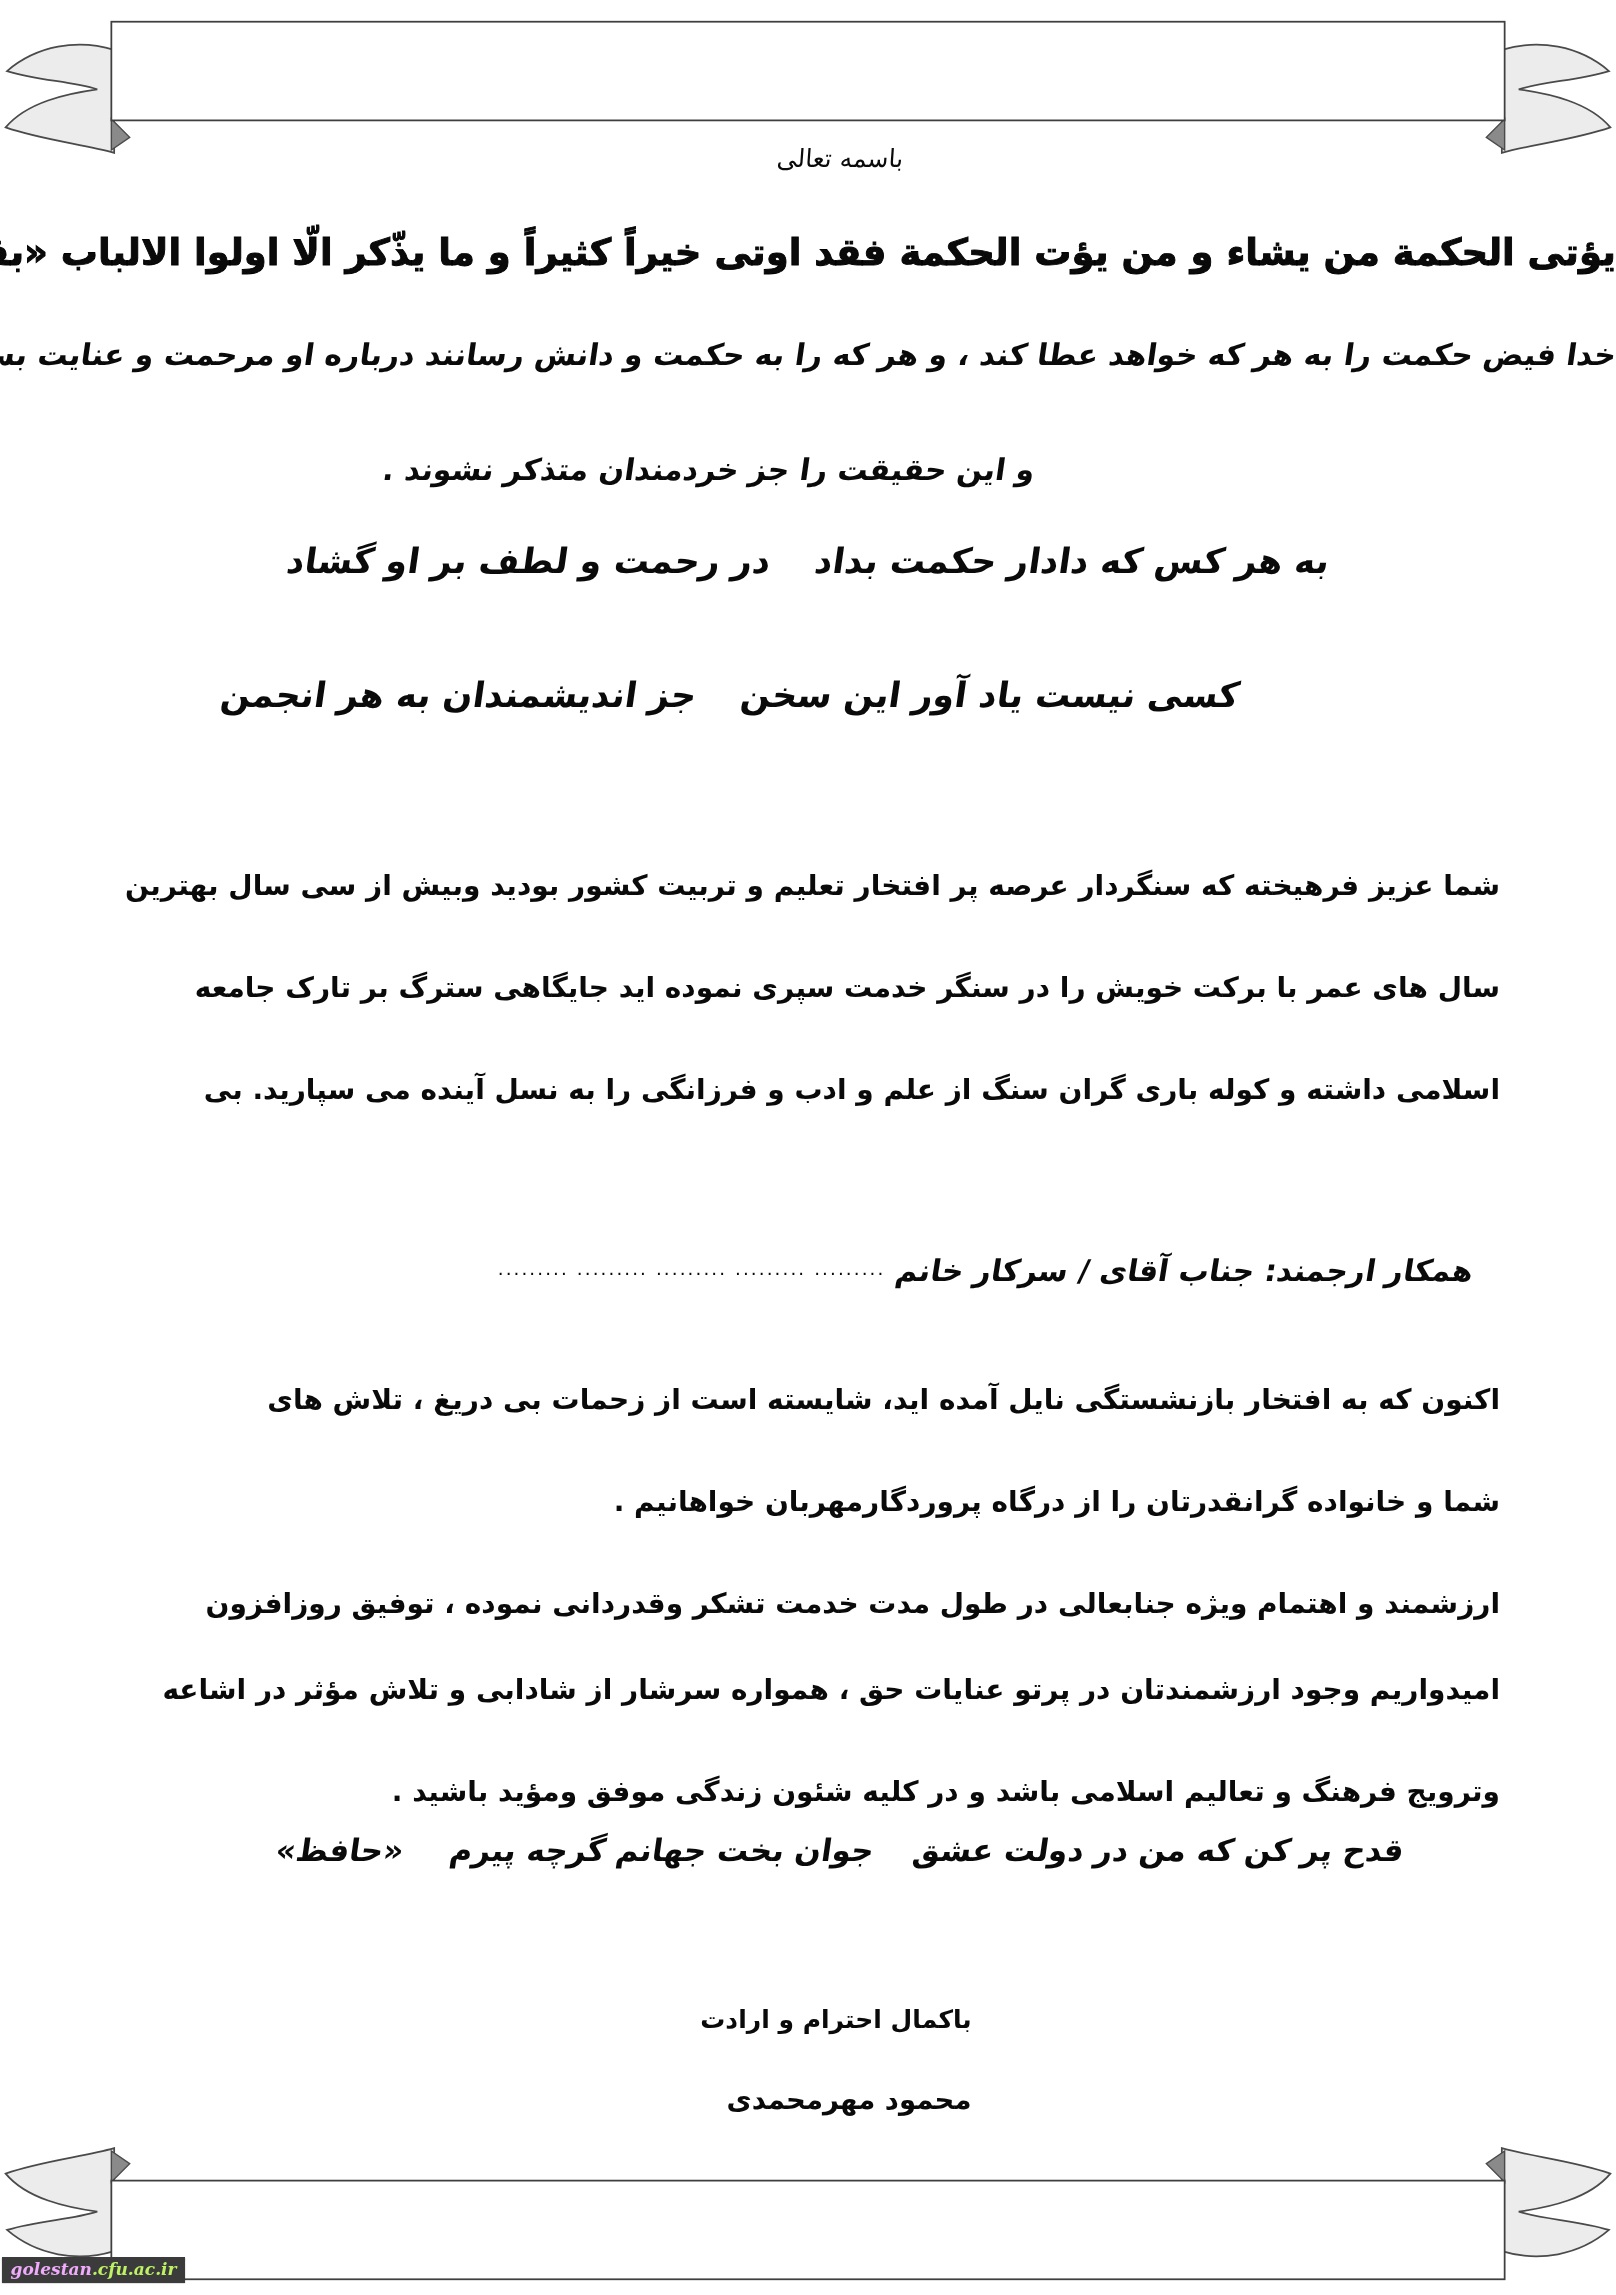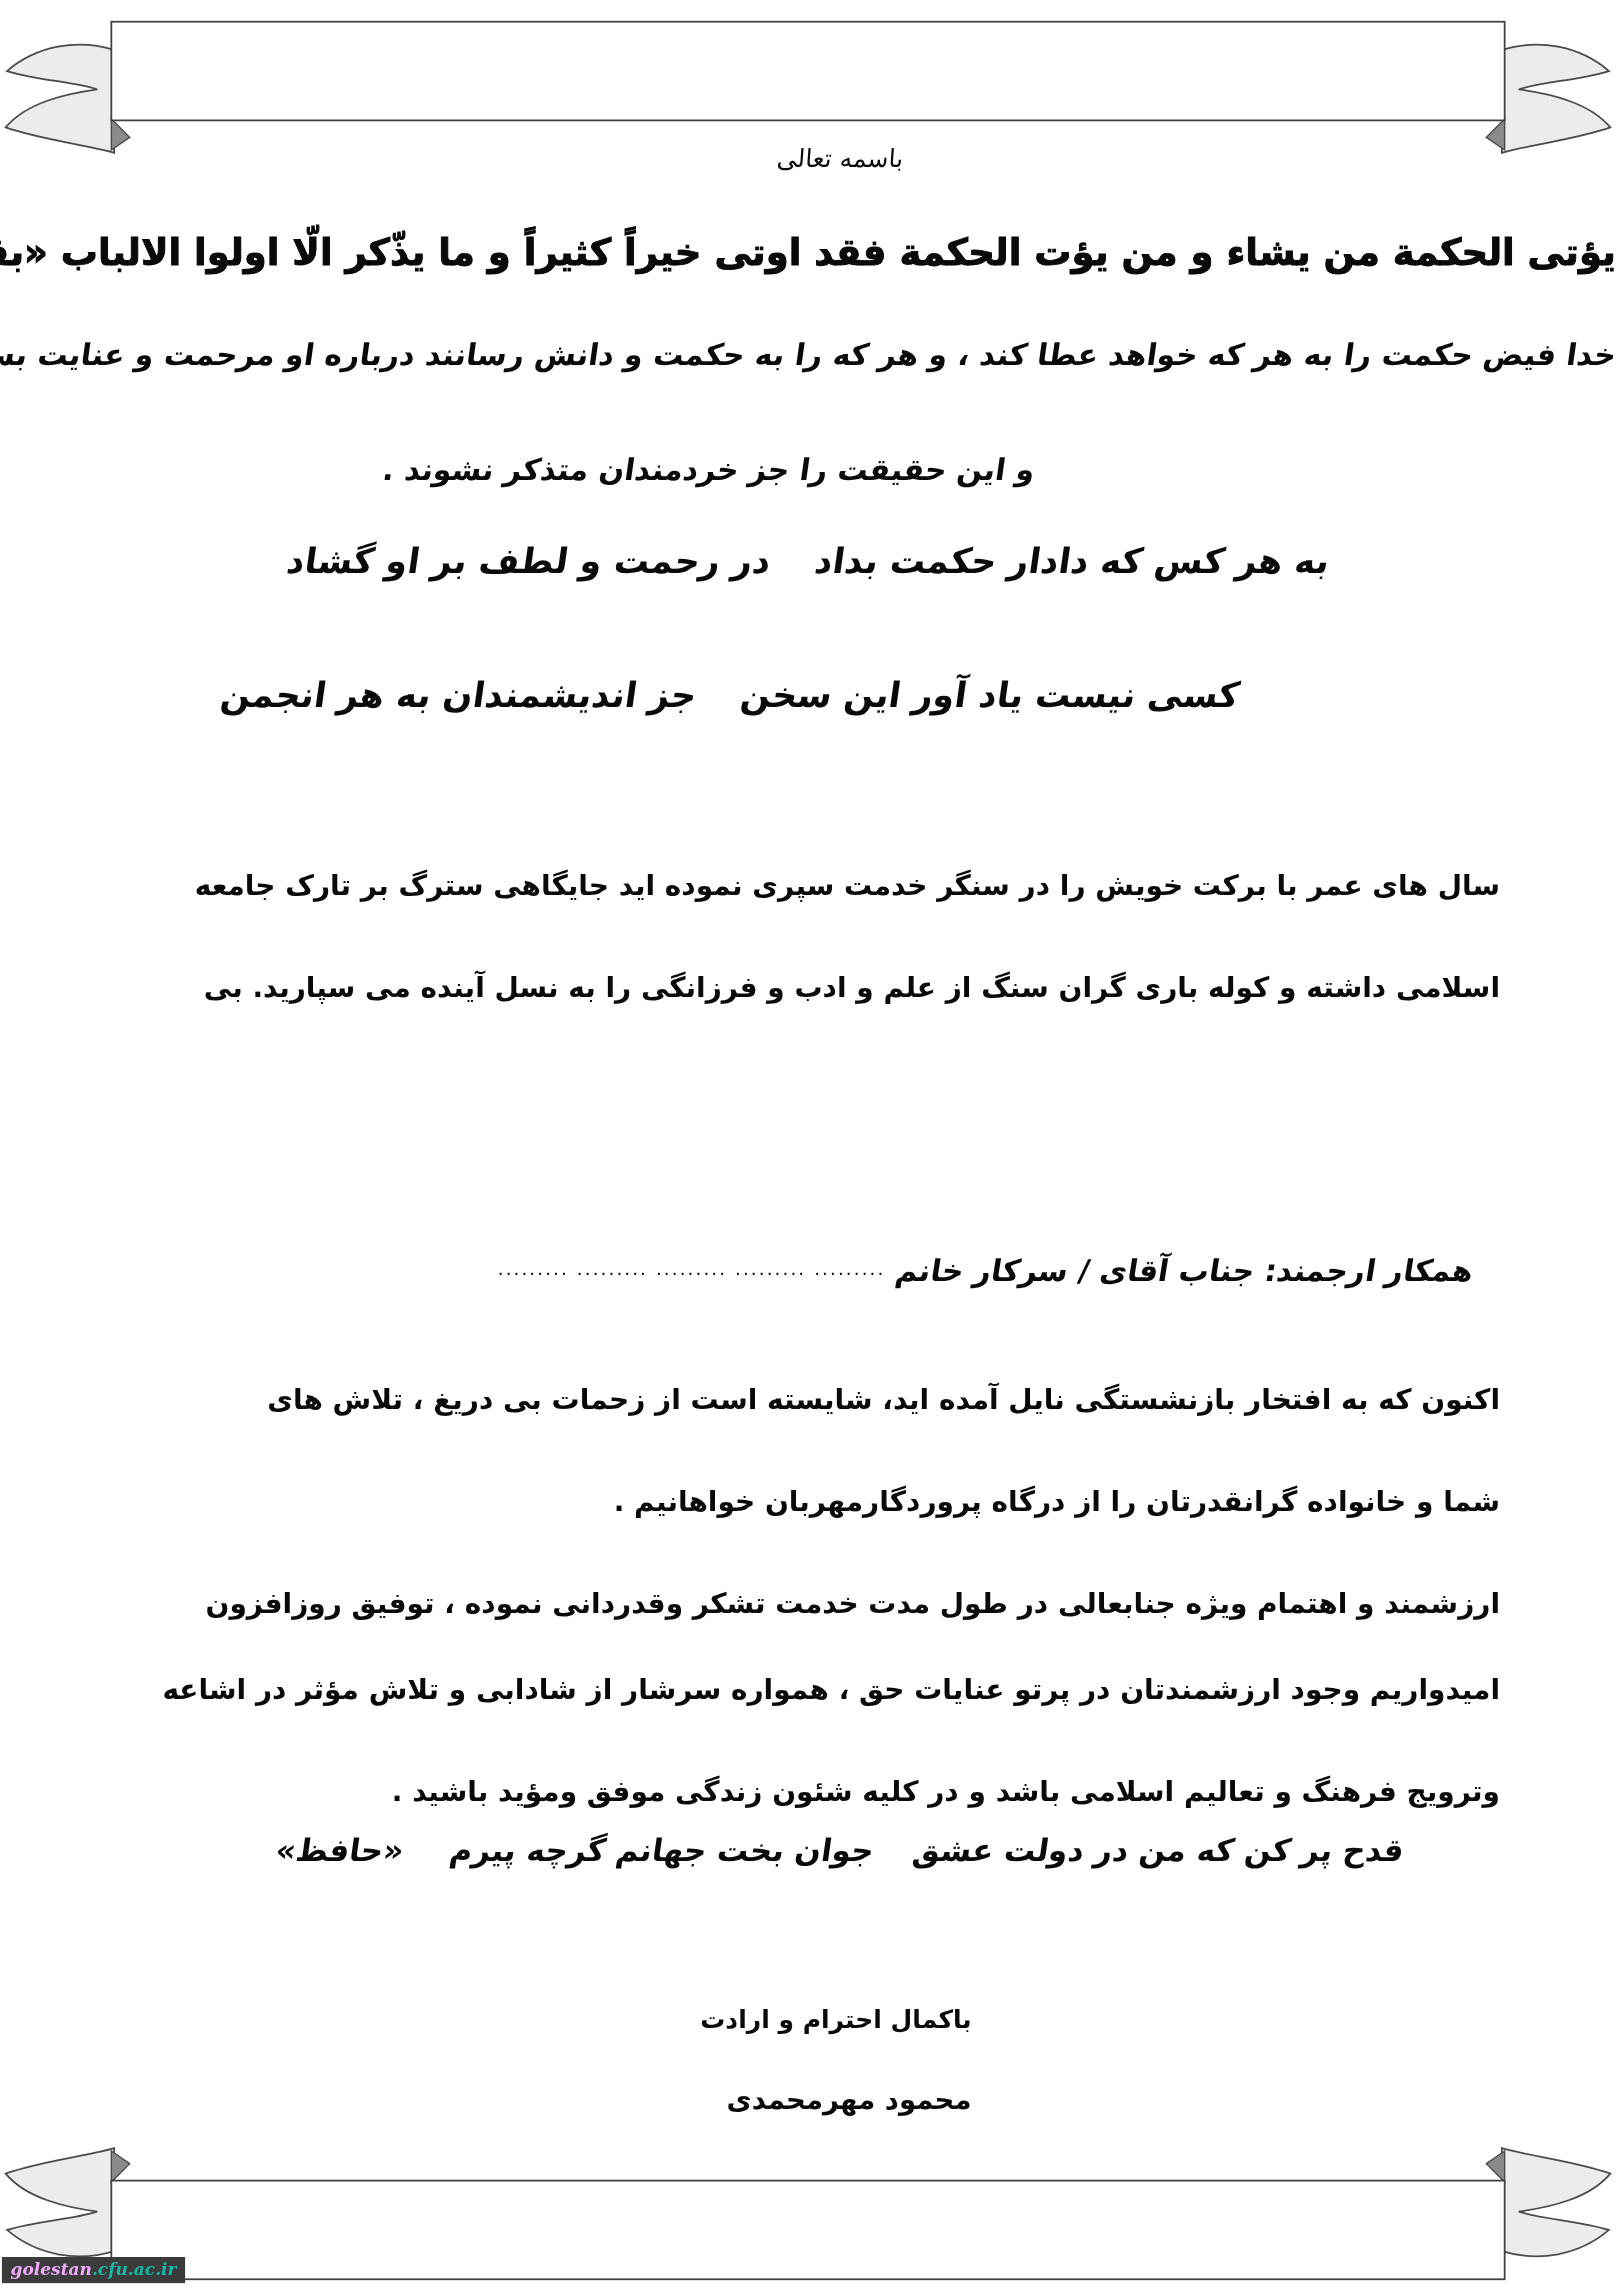--- a/index.html
+++ b/index.html
@@ -33,21 +33,21 @@
   .signame{top:2083px;font-size:27.5px;font-weight:700;transform:translateX(41px);}
   .ribbon{position:absolute;left:0;width:1616px;height:159px;}
   .ribbon.top{top:5.6px;}
   .ribbon.bottom{top:2136px;transform:scaleY(-1);}
   .watermark{
     position:absolute;left:2.1px;top:2257px;z-index:6;background:#3b3b3b;
     padding:3.5px 8.5px 5px 8.5px;font-family:"DejaVu Serif",serif;font-style:italic;
     font-weight:700;font-size:17px;line-height:1;box-shadow:0 0.7px 1.4px rgba(0,0,0,.4);
   }
   .wm-name{color:#f0abfc;}
-  .wm-domain{color:#14b8a6;}
+  .wm-domain{color:#bef264;}
 </style>
 </head>
 <body>
 
 <svg class="ribbon top" viewBox="0 0 2293 225" xmlns="http://www.w3.org/2000/svg">
   <path d="M162,62 C110,46 52,56 10,92 C55,106 100,106 138,118 C95,124 38,136 8,172 C60,190 120,196 162,208 Z" fill="#ececec" stroke="#4a4a4a" stroke-width="2.5"></path>
   <path d="M2131,62 C2183,46 2241,56 2283,92 C2238,106 2193,106 2155,118 C2198,124 2255,136 2285,172 C2233,190 2173,196 2131,208 Z" fill="#ececec" stroke="#4a4a4a" stroke-width="2.5"></path>
   <path d="M158,160 L184,186 L158,204 Z" fill="#8a8a8a" stroke="#4a4a4a" stroke-width="2"></path>
   <path d="M2135,160 L2109,186 L2135,204 Z" fill="#8a8a8a" stroke="#4a4a4a" stroke-width="2"></path>
   <rect x="158" y="22" width="1977" height="140" fill="#ffffff" stroke="#3f3f3f" stroke-width="2.5"></rect>
@@ -71,20 +71,21 @@
   <span class="hemistich">به هر کس که دادار حکمت بداد</span>
   <span class="hemistich">در رحمت و لطف بر او گشاد</span>
 </div>
 
 <div class="row poem poem2">
   <span class="hemistich">کسی نیست یاد آور این سخن</span>
   <span class="hemistich">جز اندیشمندان به هر انجمن</span>
 </div>
 
 <div class="par par1">
+  <div class="line">شما عزیز فرهیخته که سنگردار عرصه پر افتخار تعلیم و تربیت کشور بودید وبیش از سی سال بهترین</div>
   <div class="line">سال های عمر با برکت خویش را در سنگر خدمت سپری نموده اید جایگاهی سترگ بر تارک جامعه</div>
   <div class="line">اسلامی داشته و کوله باری گران سنگ از علم و ادب و فرزانگی را به نسل آینده می سپارید. بی</div>
 </div>
 
 <div class="hamkar">
   <span class="label">همکار ارجمند: جناب آقای / سرکار خانم</span>
   <span class="dots">......... ......... ......... ......... .........</span>
 </div>
 
 <div class="par par2">

